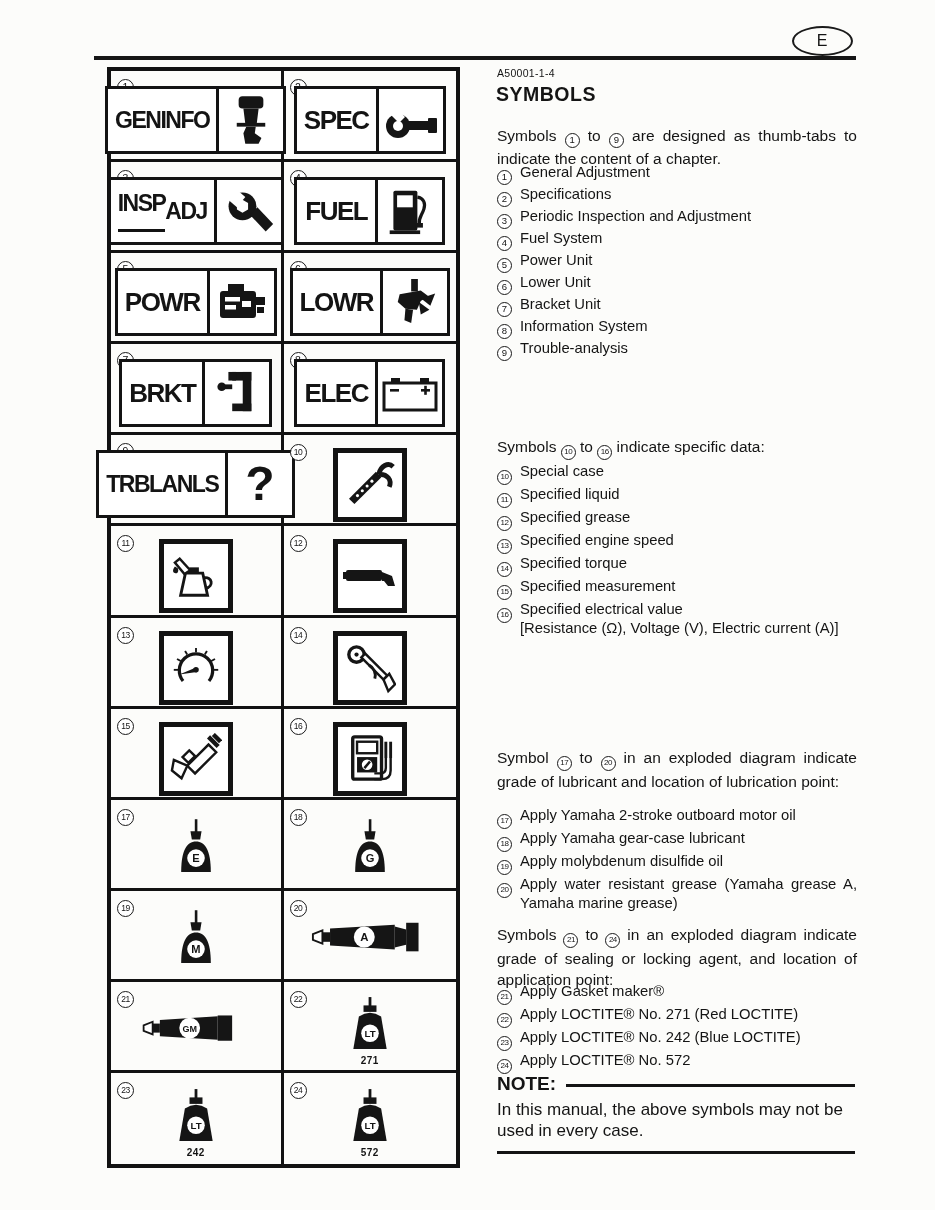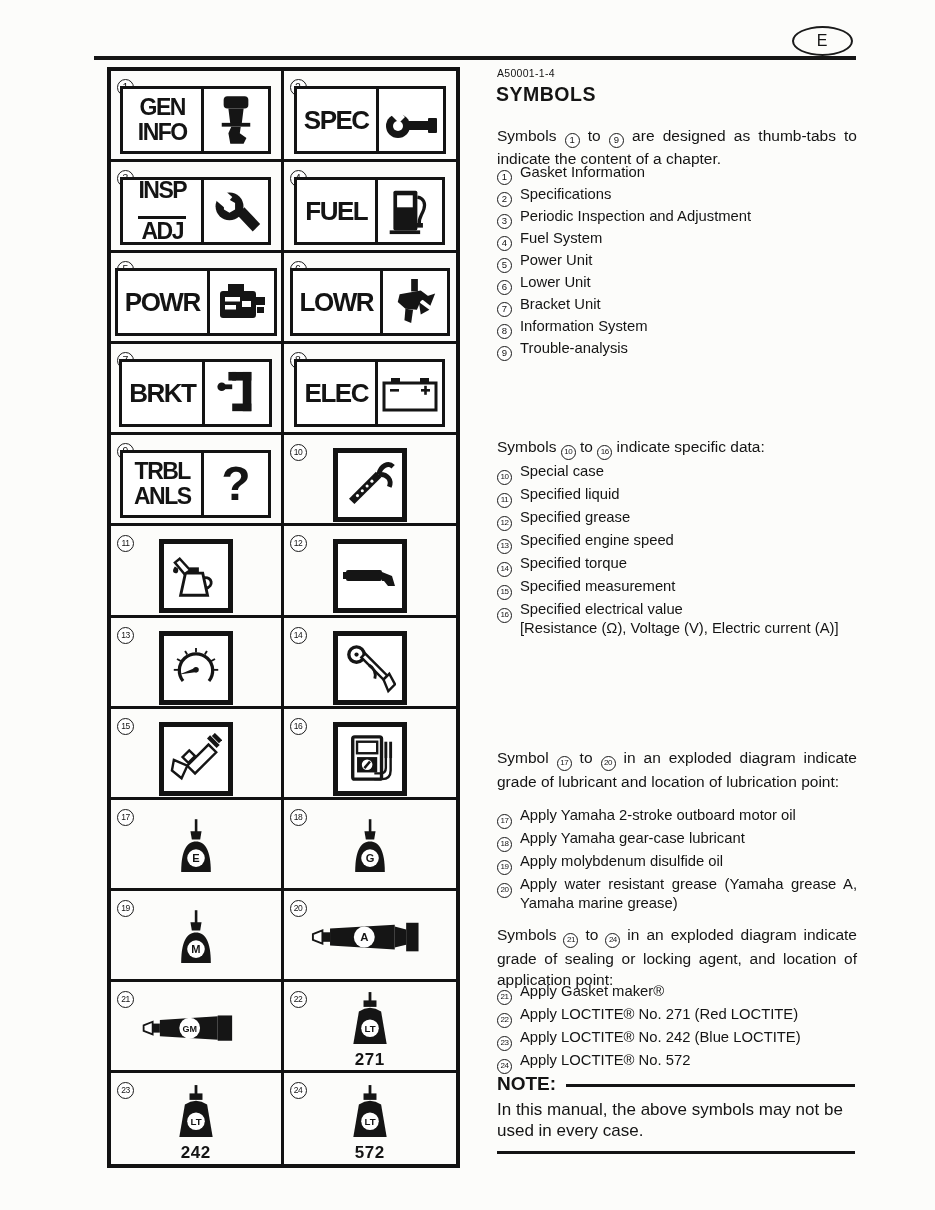--- a/index.html
+++ b/index.html
@@ -26,32 +26,32 @@
   
   .cnum{display:inline-block;box-sizing:border-box;width:15px;height:15px;border:1.4px solid #1a1a1a;
     border-radius:50%;text-align:center;font-size:9.5px;line-height:12px;background:#fff;
     vertical-align:-2px;font-weight:400;}
   .cnum.two{font-size:8px;letter-spacing:-0.5px;line-height:12.5px;}
   .cell .cnum{width:17px;height:17px;font-size:10.5px;line-height:14px;}
   .cell .cnum.two{font-size:8.5px;line-height:14.5px;}
 
   
   .chapbox{display:flex;border:3.5px solid #131313;height:62px;box-sizing:content-box;background:#fff;}
-  .chap-lbl{display:flex;flex-direction:column;align-items:center;justify-content:center;
+  .chap-lbl{display:flex;flex-direction:row;align-items:center;justify-content:center;
     padding:0 7px;border-right:3.5px solid #131313;min-width:64px;
     font-weight:bold;font-size:26px;letter-spacing:-1.5px;line-height:26px;}
   .chap-lbl.twoline{font-size:23px;line-height:25px;}
   .lbl-line.u{border-bottom:3px solid #131313;padding-bottom:13px;}
   .chap-icn{display:flex;align-items:center;justify-content:center;width:64px;}
 
   
   .sqbox{width:74px;height:74px;border:5px solid #131313;box-sizing:border-box;background:#fff;
     display:flex;align-items:center;justify-content:center;margin-top:2px;}
 
-  .bottle-num{font-weight:bold;font-size:17px;margin-top:1px;letter-spacing:0.5px;}
+  .bottle-num{font-weight:bold;font-size:10px;margin-top:1px;letter-spacing:0.5px;}
 
   
   .doc-code{position:absolute;left:497px;top:67px;font-size:10.5px;letter-spacing:0.3px;}
   .page-title{position:absolute;left:496px;top:83px;font-size:19.5px;font-weight:bold;letter-spacing:0.5px;}
   .para{position:absolute;left:497px;width:360px;font-size:15.5px;line-height:21px;text-align:justify;}
   .p1{top:109px;} .p2{top:420px;} .p3{top:731px;} .p4{top:908px;}
   .list{position:absolute;left:497px;width:360px;}
   .l1{top:163px;} .l2{top:462px;} .l3{top:806px;} .l4{top:982px;}
   .li{display:flex;font-size:14.8px;line-height:18.8px;}
   .li .num{flex:0 0 23px;padding-top:1px;}
@@ -460,21 +460,21 @@
       </div>
     </div>
 
   <div class="doc-code">A50001-1-4</div>
   <div class="page-title">SYMBOLS</div>
 
   <p class="para p1">Symbols <span class="cnum">1</span> to <span class="cnum">9</span> are designed as thumb-tabs to indicate the content of a chapter.</p>
   <div class="list l1">
       <div class="li">
         <span class="num"><span class="cnum">1</span></span>
-        <span class="txt">Gasket Information</span>
+        <span class="txt">General Adjustment</span>
       </div>
       <div class="li">
         <span class="num"><span class="cnum">2</span></span>
         <span class="txt">Specifications</span>
       </div>
       <div class="li">
         <span class="num"><span class="cnum">3</span></span>
         <span class="txt">Periodic Inspection and Adjustment</span>
       </div>
       <div class="li">

